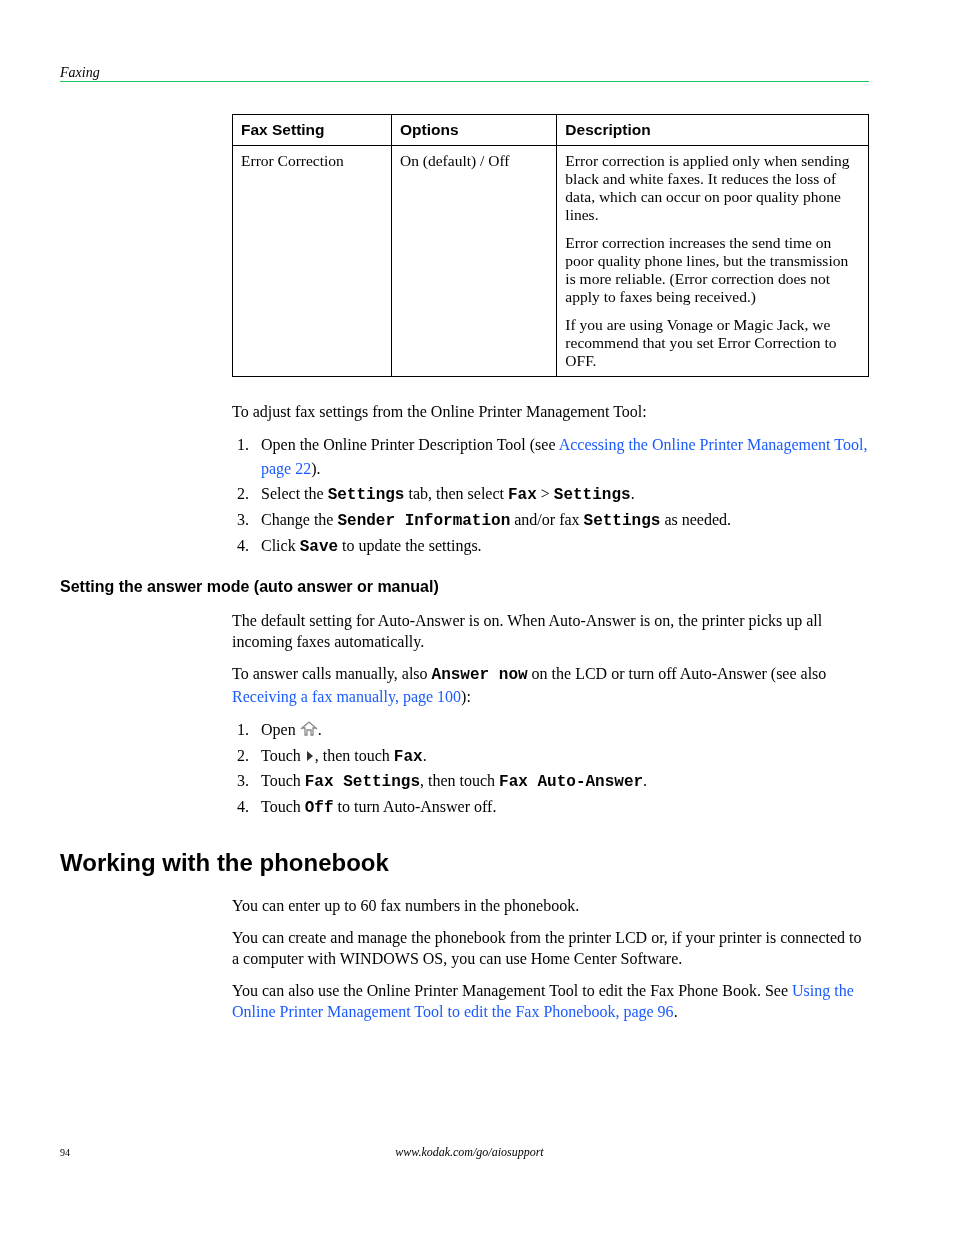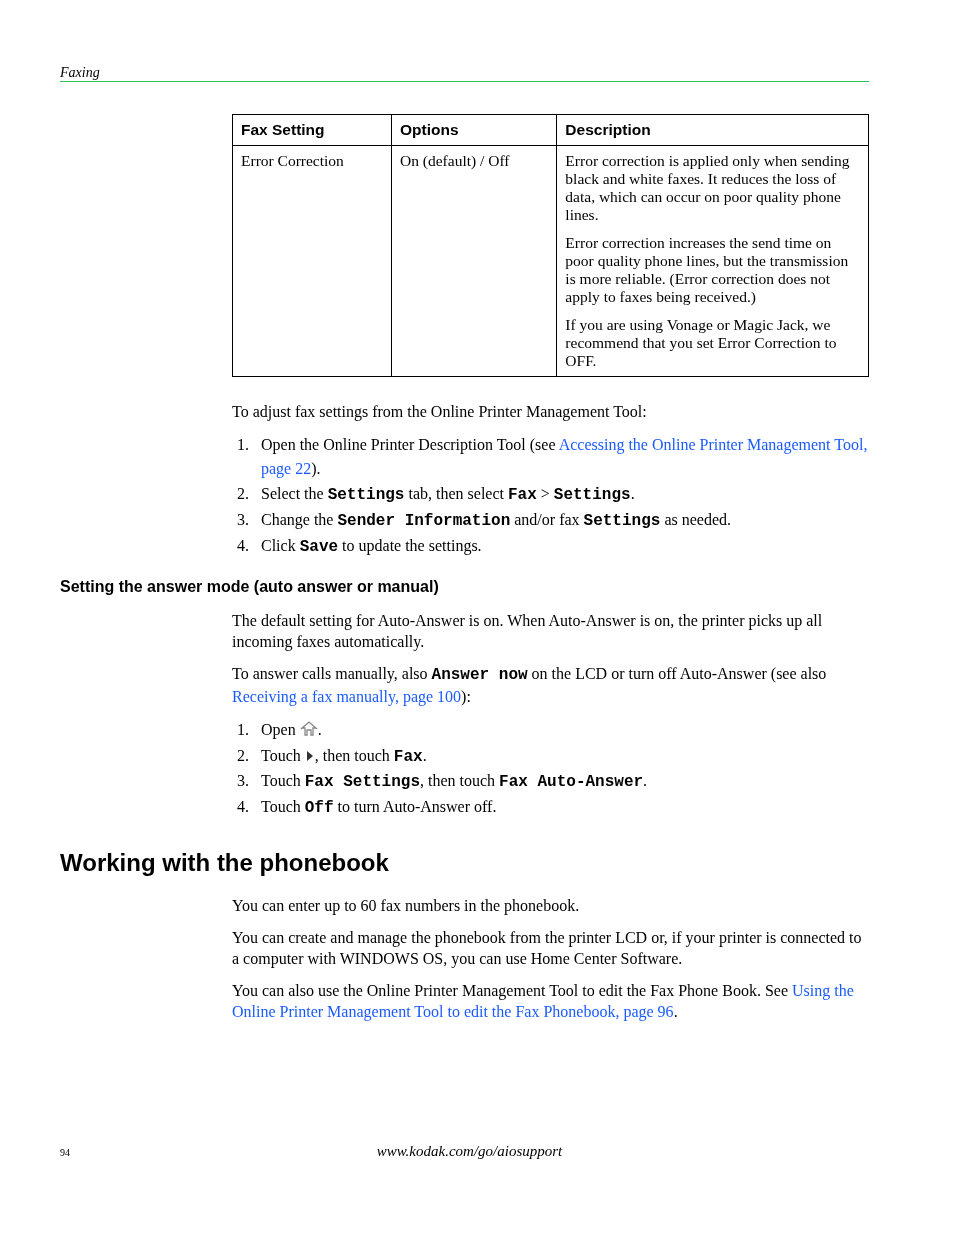--- a/index.html
+++ b/index.html
@@ -92,21 +92,21 @@
     display: flex;
     align-items: baseline;
   }
   .page-num {
     font-size: 10px;
   }
   .footer-url {
     flex: 1;
     text-align: center;
     font-style: italic;
-    font-size: 15px;
+    font-size: 12px;
   }
 </style>
 </head>
 <body>
 
 <div class="header-section">Faxing</div>
 
 <div class="content-indent">
   <table>
     <thead>

